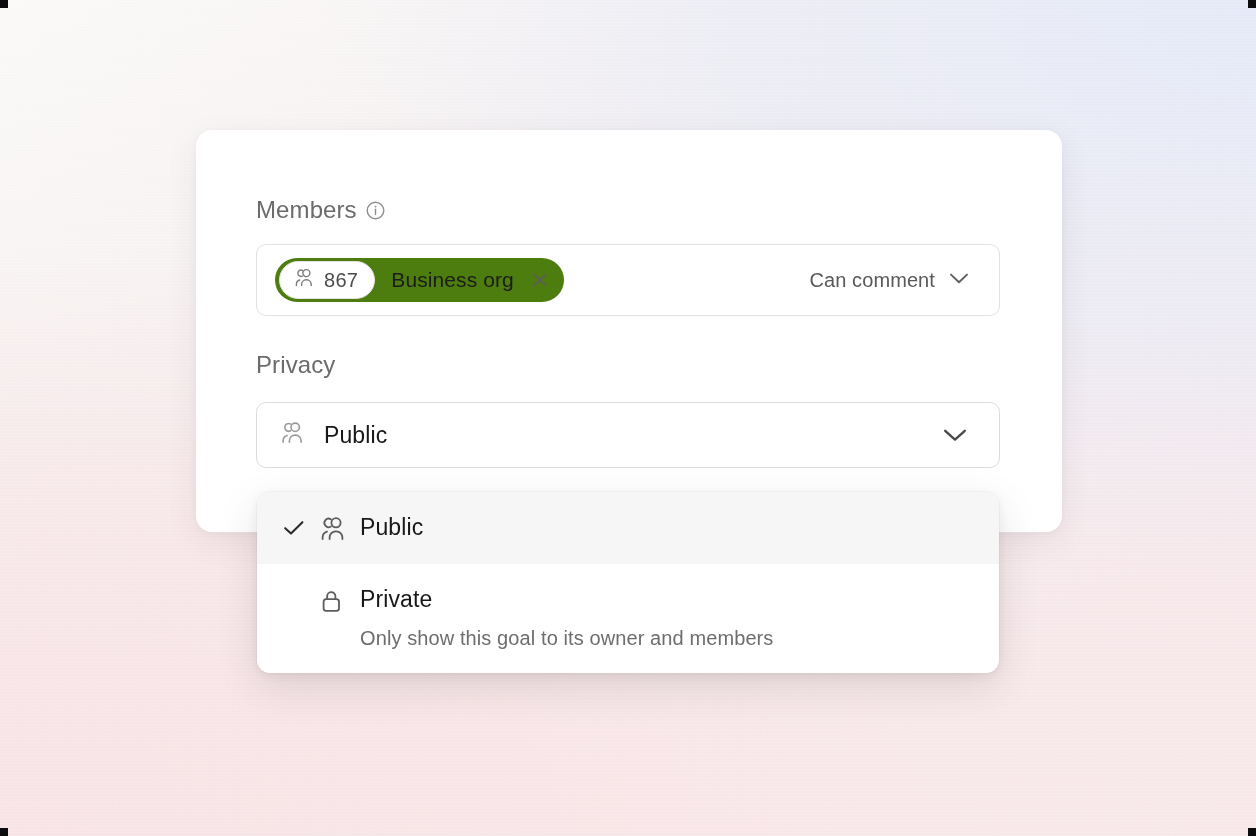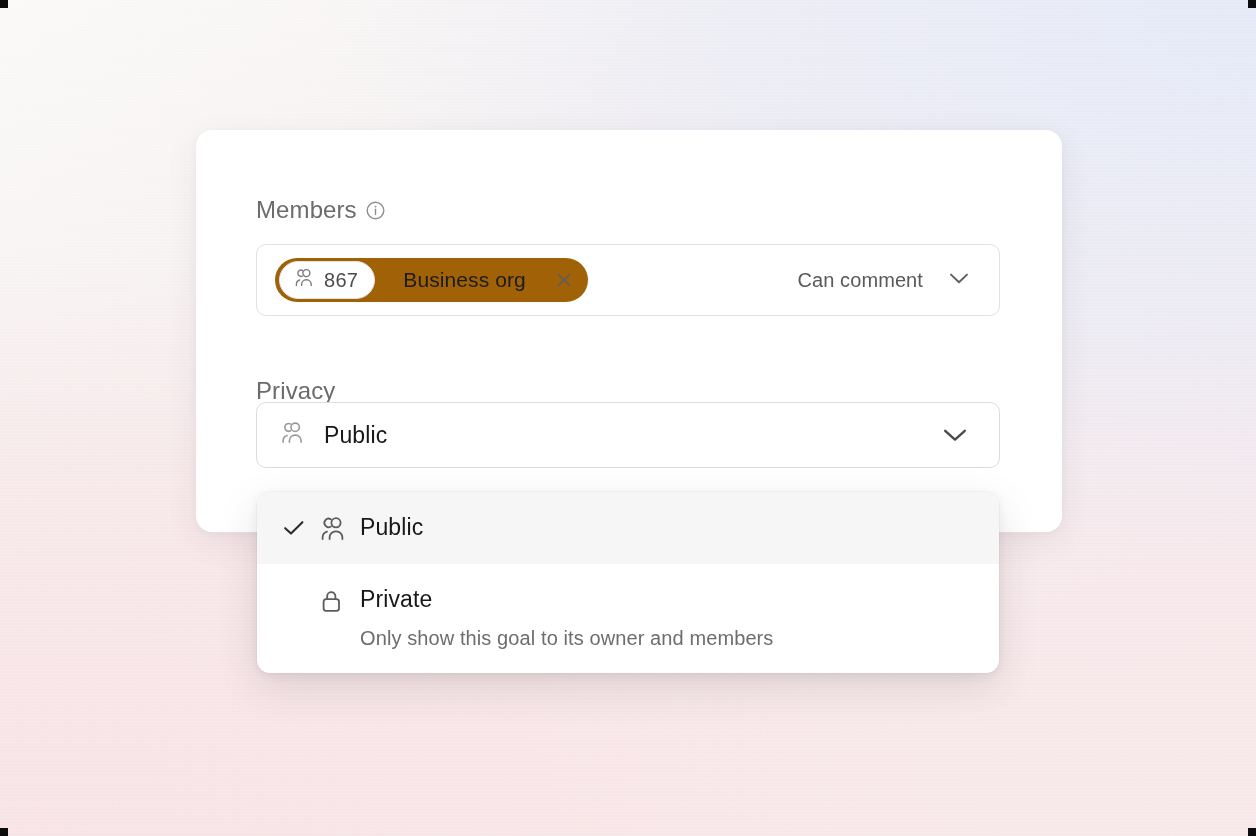--- a/index.html
+++ b/index.html
@@ -60,21 +60,21 @@
     font-size: 24px;
     line-height: 26px;
     color: #6b6b6b;
     letter-spacing: 0.1px;
     display: flex;
     align-items: center;
     gap: 9px;
     white-space: nowrap;
   }
   #members-label { left: 60px; top: 67px; }
-  #privacy-label { left: 60px; top: 222px; margin-top: 26px; }
+  #privacy-label { left: 60px; top: 222px; }
 
   .info-icon {
     width: 19px;
     height: 19px;
     display: inline-flex;
     align-items: center;
     justify-content: center;
     margin-top: 1px;
   }
 
@@ -90,24 +90,24 @@
     background: #ffffff;
     display: flex;
     align-items: center;
     padding: 0 14px 0 18px;
   }
 
   #member-chip {
     display: inline-flex;
     align-items: center;
     height: 44px;
-    background: #a16207;
+    background: #4d7c0f;
     border-radius: 22px;
     padding: 0 14px 0 4px;
-    gap: 12px;
+    gap: 0;
   }
 
   #member-count-pill {
     display: inline-flex;
     align-items: center;
     gap: 9px;
     height: 38px;
     background: #ffffff;
     border: 1px solid #e4e4e4;
     border-radius: 19px;
@@ -134,21 +134,21 @@
     display: inline-flex;
     align-items: center;
     justify-content: center;
     cursor: pointer;
   }
 
   #permission-select {
     margin-left: auto;
     display: inline-flex;
     align-items: center;
-    gap: 26px;
+    gap: 14px;
     padding-right: 16px;
     cursor: pointer;
     justify-content: space-between;
   }
   #permission-label {
     font-size: 20px;
     color: #595959;
     letter-spacing: 0.1px;
     white-space: nowrap;
   }

